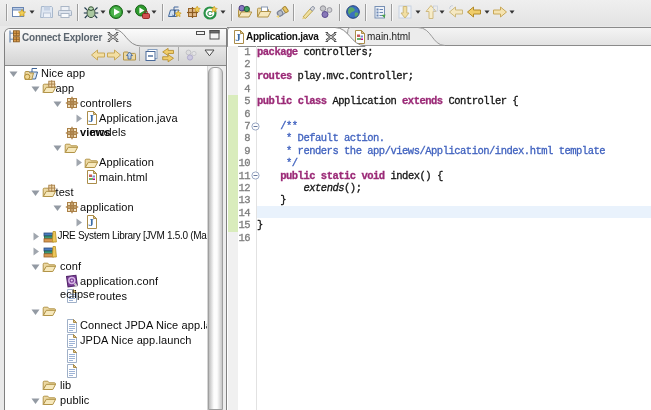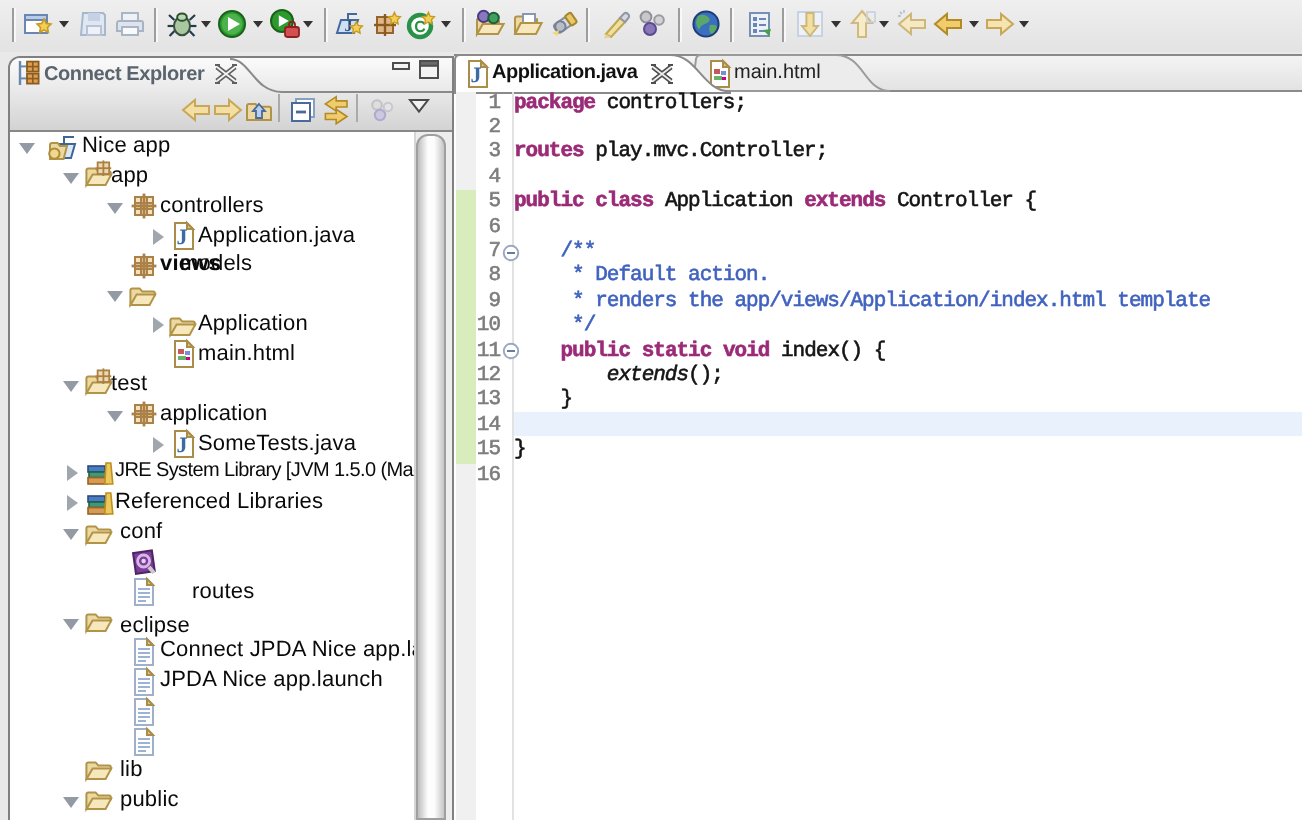--- a/index.html
+++ b/index.html
@@ -351,74 +351,73 @@
     </svg>
     <div class="treelabel" style="left:75px;top:133.65px;">application</div>
     <svg style="position:absolute;left:70px;top:151.6px;overflow:visible" width="8" height="9" viewBox="0 0 8 9">
       <path d="M1.5,0.5 L1.5,8.5 L7,4.5 Z" fill="#a0a6ae"></path>
     </svg>
     <svg style="position:absolute;left:78.5px;top:148.0px;overflow:visible" width="16" height="16" viewBox="0 0 16 16">
       <path d="M3.5,1.5 L9.5,1.5 L12.5,4.5 L12.5,14.5 L3.5,14.5 Z" fill="#fff" stroke="#ab8d4a" stroke-width="1"></path>
       <path d="M9.5,1.5 L12.5,4.5 L9.5,4.5 Z" fill="#d9c68c" stroke="#ab8d4a"></path>
       <text x="7" y="12" font-family="Liberation Serif,serif" font-size="11" font-weight="bold" fill="#3b6ba5" text-anchor="middle">J</text>
     </svg>
-    <div class="treelabel" style="left:94px;top:148.50px;">SomeTests.java</div>
     <svg style="position:absolute;left:27px;top:166.45px;overflow:visible" width="8" height="9" viewBox="0 0 8 9">
       <path d="M1.5,0.5 L1.5,8.5 L7,4.5 Z" fill="#a0a6ae"></path>
     </svg>
     <svg style="position:absolute;left:36.5px;top:162.85px;overflow:visible" width="16" height="16" viewBox="0 0 16 16">
       <rect x="2" y="4" width="8.5" height="3" fill="#4a7cc0" stroke="#2a4a80" stroke-width="0.8"></rect>
       <rect x="2.5" y="7" width="8.5" height="2.8" fill="#3f9878" stroke="#1e6048" stroke-width="0.8"></rect>
       <rect x="2" y="9.8" width="9.5" height="3.2" fill="#d89a52" stroke="#9a6228" stroke-width="0.8"></rect>
       <path d="M11,2.5 L13.4,2.5 L14.4,13 L10.4,13 Z" fill="#eec75e" stroke="#b8911e" stroke-width="0.8"></path>
     </svg>
     <div class="treelabel" style="left:52.5px;top:163.35px;font-size:10px;letter-spacing:-0.3px;">JRE System Library [JVM 1.5.0 (Mac</div>
     <svg style="position:absolute;left:27px;top:181.29999999999998px;overflow:visible" width="8" height="9" viewBox="0 0 8 9">
       <path d="M1.5,0.5 L1.5,8.5 L7,4.5 Z" fill="#a0a6ae"></path>
     </svg>
     <svg style="position:absolute;left:36.5px;top:177.7px;overflow:visible" width="16" height="16" viewBox="0 0 16 16">
       <rect x="2" y="4" width="8.5" height="3" fill="#4a7cc0" stroke="#2a4a80" stroke-width="0.8"></rect>
       <rect x="2.5" y="7" width="8.5" height="2.8" fill="#3f9878" stroke="#1e6048" stroke-width="0.8"></rect>
       <rect x="2" y="9.8" width="9.5" height="3.2" fill="#d89a52" stroke="#9a6228" stroke-width="0.8"></rect>
       <path d="M11,2.5 L13.4,2.5 L14.4,13 L10.4,13 Z" fill="#eec75e" stroke="#b8911e" stroke-width="0.8"></path>
     </svg>
-    <div class="treelabel" style="left:52.5px;top:178.20px;">Referenced Libraries</div>
     <svg style="position:absolute;left:26px;top:197.25px;overflow:visible" width="9" height="8" viewBox="0 0 9 8">
       <path d="M0.5,1.5 L8.5,1.5 L4.5,7 Z" fill="#939aa3"></path>
     </svg>
     <svg style="position:absolute;left:36.5px;top:192.54999999999998px;overflow:visible" width="16" height="16" viewBox="0 0 16 16">
       <path d="M1.2,12.5 L1.2,5.2 Q1.2,4.2 2.2,4.2 L5.8,4.2 L7.2,5.8 L12.6,5.8 Q13.4,5.8 13.4,6.6 L13.4,7.6 L4.6,7.6 Z" fill="#ecd8a2" stroke="#b29448" stroke-width="1"></path>
       <path d="M1.3,12.5 L4.3,7.3 L13.6,7.3 L10.8,12.5 Z" fill="#f6e8bc" stroke="#b29448" stroke-width="1"></path>
     </svg>
     <div class="treelabel" style="left:55.0px;top:193.05px;">conf</div>
     <svg style="position:absolute;left:58.5px;top:207.4px;overflow:visible" width="16" height="16" viewBox="0 0 16 16">
       <rect x="3.2" y="2.8" width="9.5" height="10.5" fill="#7b3f98" stroke="#4f2366" stroke-width="1" transform="rotate(-8 8 8)"></rect>
       <circle cx="7.8" cy="7.5" r="3" fill="none" stroke="#d9b8e8" stroke-width="1.4"></circle>
       <circle cx="7.8" cy="7.5" r="1.1" fill="#e8d2f2"></circle>
       <path d="M10.5,10.5 L13,13.5" stroke="#cccccc" stroke-width="2"></path>
     </svg>
+    <div class="treelabel" style="left:75px;top:207.90px;">application.conf</div>
     <svg style="position:absolute;left:58.5px;top:222.25px;overflow:visible" width="16" height="16" viewBox="0 0 16 16">
       <path d="M3.5,1.5 L9.5,1.5 L12.5,4.5 L12.5,14.5 L3.5,14.5 Z" fill="#fff" stroke="#9fb0c8" stroke-width="1"></path>
       <path d="M9.5,1.5 L12.5,4.5 L9.5,4.5 Z" fill="#e0c98e" stroke="#ab8d4a"></path>
       <g stroke="#9db3d6" stroke-width="1">
         <line x1="5" y1="6.5" x2="11" y2="6.5"></line>
         <line x1="5" y1="8.5" x2="11" y2="8.5"></line>
         <line x1="5" y1="10.5" x2="11" y2="10.5"></line>
         <line x1="5" y1="12.5" x2="9" y2="12.5"></line>
       </g>
     </svg>
     <div class="treelabel" style="left:91px;top:222.75px;">routes</div>
     <svg style="position:absolute;left:26px;top:241.8px;overflow:visible" width="9" height="8" viewBox="0 0 9 8">
       <path d="M0.5,1.5 L8.5,1.5 L4.5,7 Z" fill="#939aa3"></path>
     </svg>
     <svg style="position:absolute;left:36.5px;top:237.1px;overflow:visible" width="16" height="16" viewBox="0 0 16 16">
       <path d="M1.2,12.5 L1.2,5.2 Q1.2,4.2 2.2,4.2 L5.8,4.2 L7.2,5.8 L12.6,5.8 Q13.4,5.8 13.4,6.6 L13.4,7.6 L4.6,7.6 Z" fill="#ecd8a2" stroke="#b29448" stroke-width="1"></path>
       <path d="M1.3,12.5 L4.3,7.3 L13.6,7.3 L10.8,12.5 Z" fill="#f6e8bc" stroke="#b29448" stroke-width="1"></path>
     </svg>
-    <div class="treelabel" style="left:55.0px;top:240px;">eclipse</div>
+    <div class="treelabel" style="left:55.0px;top:221px;">eclipse</div>
     <svg style="position:absolute;left:58.5px;top:251.95px;overflow:visible" width="16" height="16" viewBox="0 0 16 16">
       <path d="M3.5,1.5 L9.5,1.5 L12.5,4.5 L12.5,14.5 L3.5,14.5 Z" fill="#fff" stroke="#9fb0c8" stroke-width="1"></path>
       <path d="M9.5,1.5 L12.5,4.5 L9.5,4.5 Z" fill="#e0c98e" stroke="#ab8d4a"></path>
       <g stroke="#9db3d6" stroke-width="1">
         <line x1="5" y1="6.5" x2="11" y2="6.5"></line>
         <line x1="5" y1="8.5" x2="11" y2="8.5"></line>
         <line x1="5" y1="10.5" x2="11" y2="10.5"></line>
         <line x1="5" y1="12.5" x2="9" y2="12.5"></line>
       </g>
     </svg>

